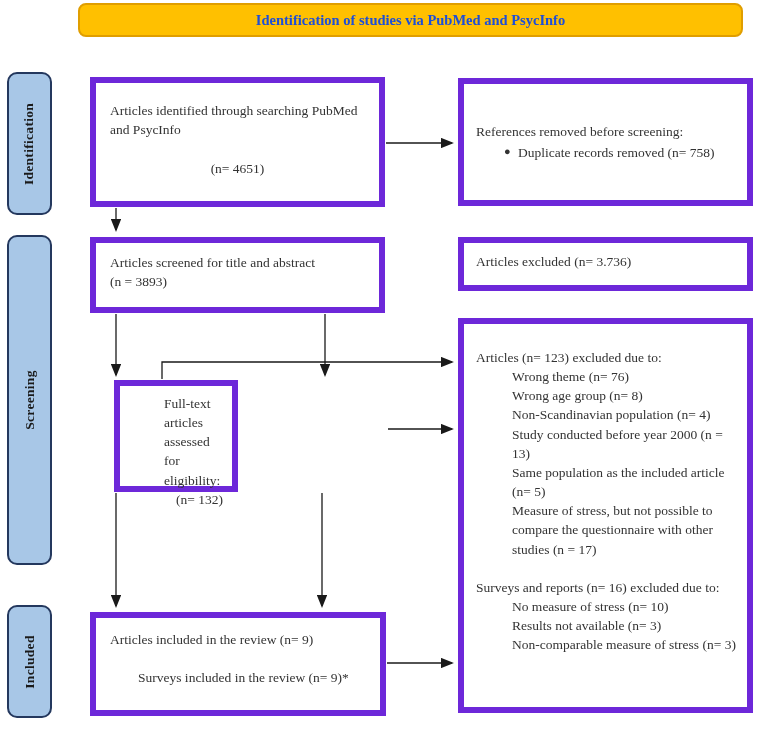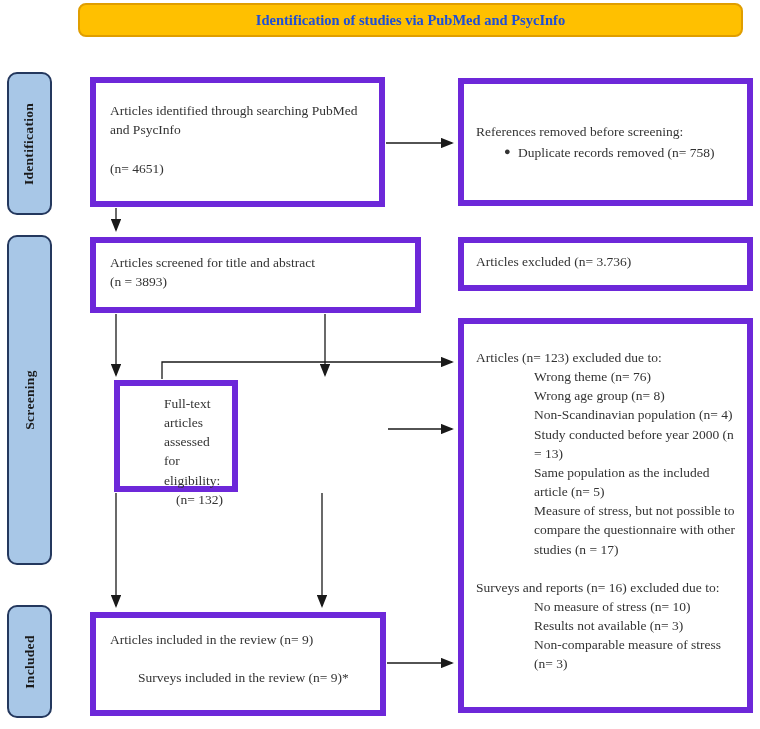--- a/index.html
+++ b/index.html
@@ -52,33 +52,33 @@
   
   .fbox {
     position: absolute;
     background: #ffffff;
     border: 6px solid #6d28d9;
     font-size: 13.5px;
     line-height: 1.42;
     color: #333333;
   }
   .box-identified { left: 90px; top: 77px; width: 295px; height: 130px; padding: 18px 14px 0 14px; }
-  .box-identified .n-line { text-align: left; margin-top: 20px; }
+  .box-identified .n-line { text-align: center; margin-top: 20px; }
   .box-references { left: 458px; top: 78px; width: 295px; height: 128px; padding: 0 12px; display: flex; flex-direction: column; justify-content: center; }
   .box-references .bullet-row { display: flex; margin-top: 2px; }
   .box-references .bullet-marker { width: 14px; margin-left: 28px; flex: none; font-size: 11px; padding-top: 1px; }
   .box-references .bullet-text { flex: 1; }
-  .box-screened { left: 90px; top: 237px; width: 331px; height: 76px; padding: 10px 24px 0 14px; }
+  .box-screened { left: 90px; top: 237px; width: 295px; height: 76px; padding: 10px 24px 0 14px; }
   .box-excluded-ta { left: 458px; top: 237px; width: 295px; height: 54px; padding: 9px 12px 0 12px; }
   .box-fulltext, .box-surveys { top: 380px; width: 124px; height: 112px; padding: 8px 8px 0 11px; }
   .box-fulltext { left: 114px; padding-left: 44px; }
   .box-surveys  { left: 263px; }
   .box-fulltext .n-line, .box-surveys .n-line { margin-left: 12px; }
   .box-exclusion { left: 458px; top: 318px; width: 295px; height: 395px; padding: 24px 10px 0 12px; }
-  .box-exclusion .reason { margin-left: 58px; }
+  .box-exclusion .reason { margin-left: 36px; }
   .box-exclusion .group-gap { height: 19px; }
   .box-included { left: 90px; top: 612px; width: 296px; height: 104px; padding: 12px 14px 0 14px; }
   .box-included .line2 { margin-top: 19px; margin-left: 28px; }
   
   svg.arrows {
     position: absolute;
     left: 0; top: 0;
     width: 760px; height: 729px;
     pointer-events: none;
   }

